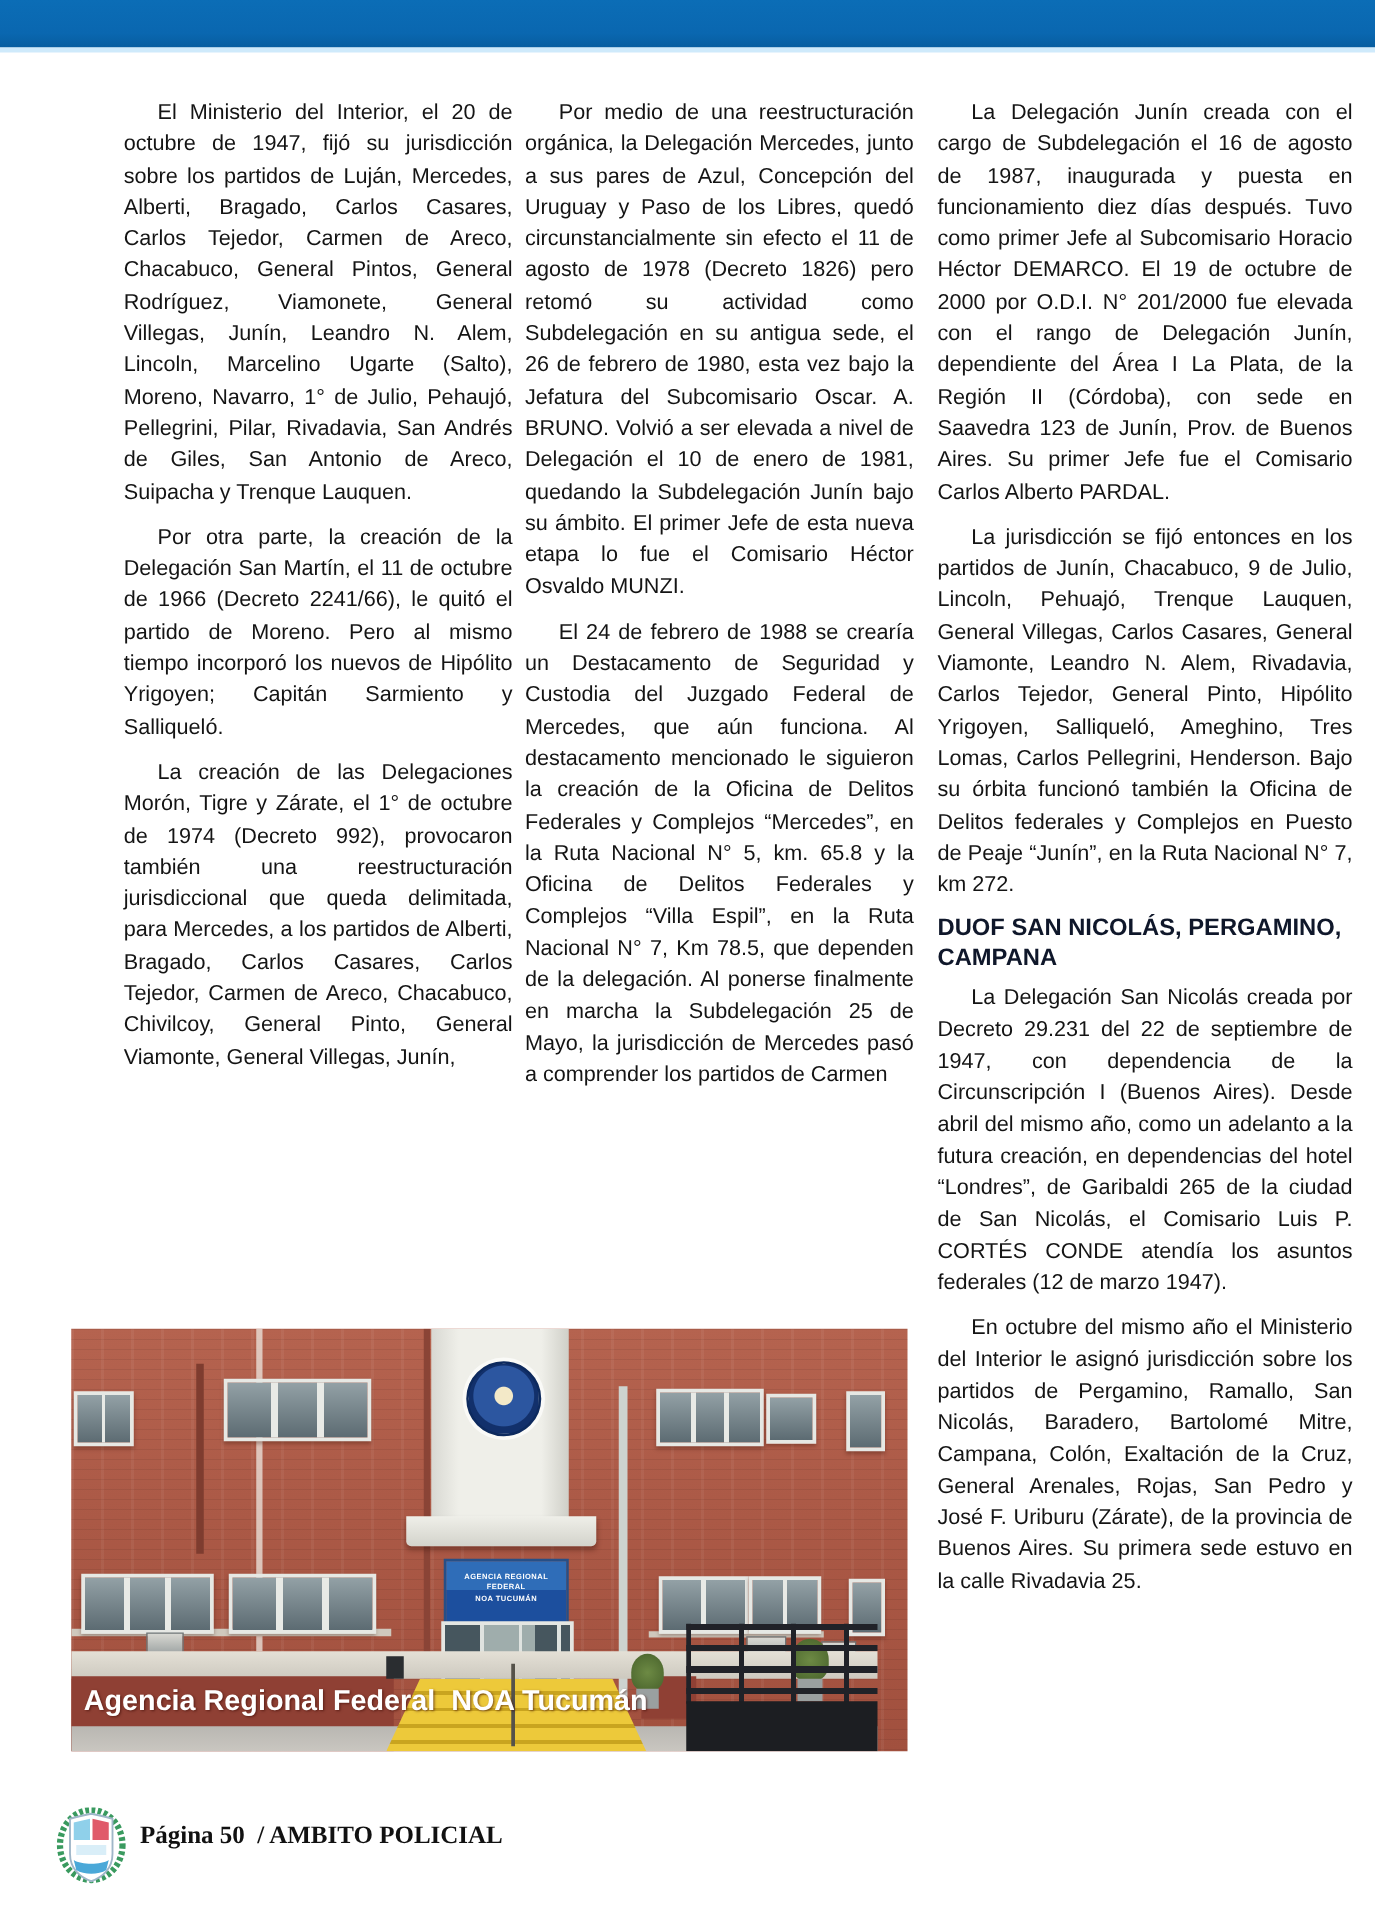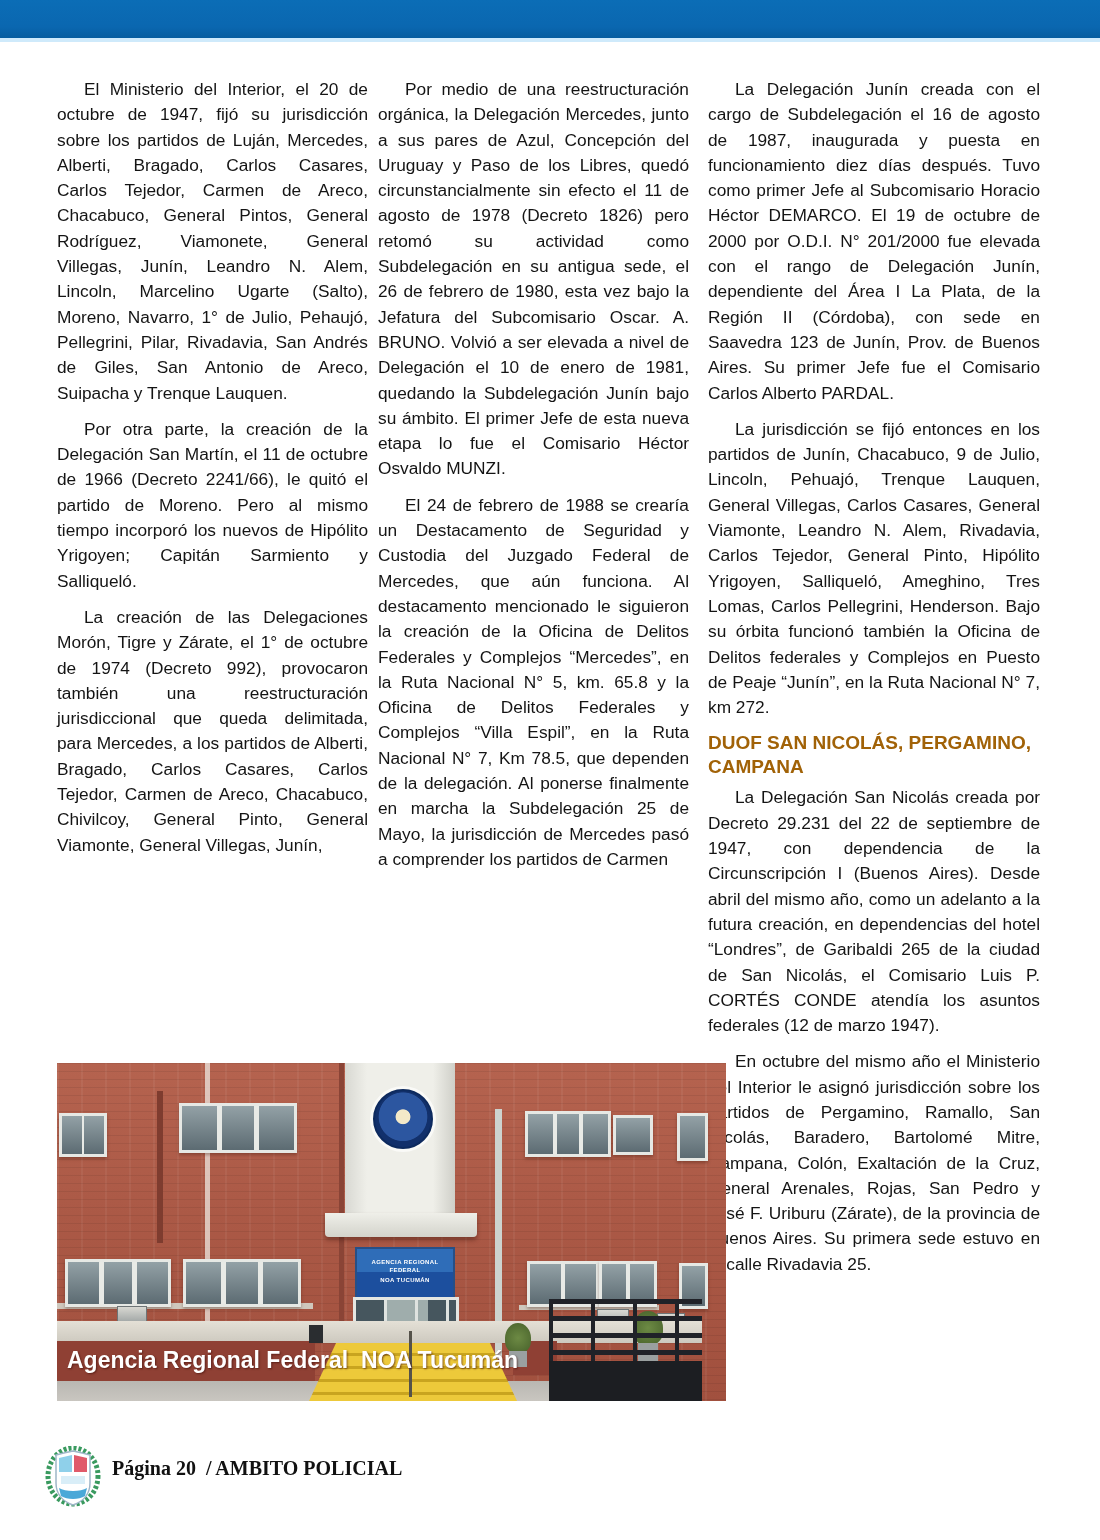--- a/index.html
+++ b/index.html
@@ -1,27 +1,27 @@
 <!DOCTYPE html>
 <html><head>
 <meta charset="utf-8">
 <style>
   html,body{margin:0;padding:0;background:#e8e8e8;}
   .page{position:relative;width:1100px;height:1540px;background:#ffffff;overflow:hidden;
         font-family:"Liberation Sans",sans-serif;color:#141414;margin:0 auto;}
   .topbar{position:absolute;left:0;top:0;width:1100px;height:38px;
           background:linear-gradient(180deg,#0b6db6 0%,#0a67b0 70%,#075d9f 100%);}
   .topbar-edge{position:absolute;left:0;top:38px;width:1100px;height:4px;background:#cfeafb;}
-  .col{position:absolute;top:77px;text-align:justify;font-size:17.3px;line-height:25.3px;}
+  .col{position:absolute;top:77px;text-align:justify;font-size:17.3px;line-height:25.3px;margin-left:42px;}
   .col1{left:57px;width:311px;}
   .col2{left:378px;width:311px;}
   .col3{left:708px;width:332px;}
   .para{margin:0 0 11px 0;}
   .para.indent{text-indent:27px;}
-  .heading{color:#a16207;font-weight:bold;font-size:19px;line-height:23.5px;margin:7px 0 7px 0;text-align:left;}
+  .heading{color:#0f172a;font-weight:bold;font-size:19px;line-height:23.5px;margin:7px 0 7px 0;text-align:left;}
   
   .photo{position:absolute;left:57px;top:1063px;width:645px;height:338px;overflow:hidden;
      background:
        repeating-linear-gradient(180deg,rgba(0,0,0,0.07) 0 1px,rgba(0,0,0,0) 1px 8px),
        repeating-linear-gradient(90deg,rgba(255,255,255,0.05) 0 2px,rgba(255,255,255,0) 2px 24px),
        linear-gradient(180deg,#b5634f 0%,#ab5946 45%,#a1503e 100%); padding-left: 24px;}
   .abs{position:absolute;}
   .win{position:absolute;border:3px solid #e6e8e4;background:linear-gradient(180deg,#93a1a6,#5c6b72);
        box-shadow:0 2px 3px rgba(60,20,10,.35);}
   .panes3{background-image:linear-gradient(90deg,rgba(0,0,0,0) 0 31%,#e8eae6 31% 36%,rgba(0,0,0,0) 36% 64%,#e8eae6 64% 69%,rgba(0,0,0,0) 69% 100%),
@@ -122,15 +122,15 @@
   </div>
 
   <svg class="footer-logo" viewBox="0 0 56 62">
     <ellipse cx="28" cy="30" rx="25" ry="28" fill="none" stroke="#3a9a5f" stroke-width="5" stroke-dasharray="3 2"></ellipse>
     <path d="M28 5 C38 7 45 9 45 9 L45 37 C45 49 37 56 28 59 C19 56 11 49 11 37 L11 9 C11 9 18 7 28 5 Z" fill="#ffffff" stroke="#9fb6c8" stroke-width="1.5"></path>
     <path d="M14 12 L27 9 L27 26 L14 26 Z" fill="#8fd0ea"></path>
     <path d="M29 9 L42 12 L42 26 L29 26 Z" fill="#e05a6a"></path>
     <path d="M16 30 L40 30 L40 38 L16 38 Z" fill="#d9eef8"></path>
     <path d="M14 42 C20 46 36 46 42 42 L40 50 C34 54 22 54 16 50 Z" fill="#4aa8d8"></path>
   </svg>
-  <div class="footer-text">Página 20  / AMBITO POLICIAL</div>
+  <div class="footer-text">Página 50  / AMBITO POLICIAL</div>
 
 </div>
 
 </body></html>

